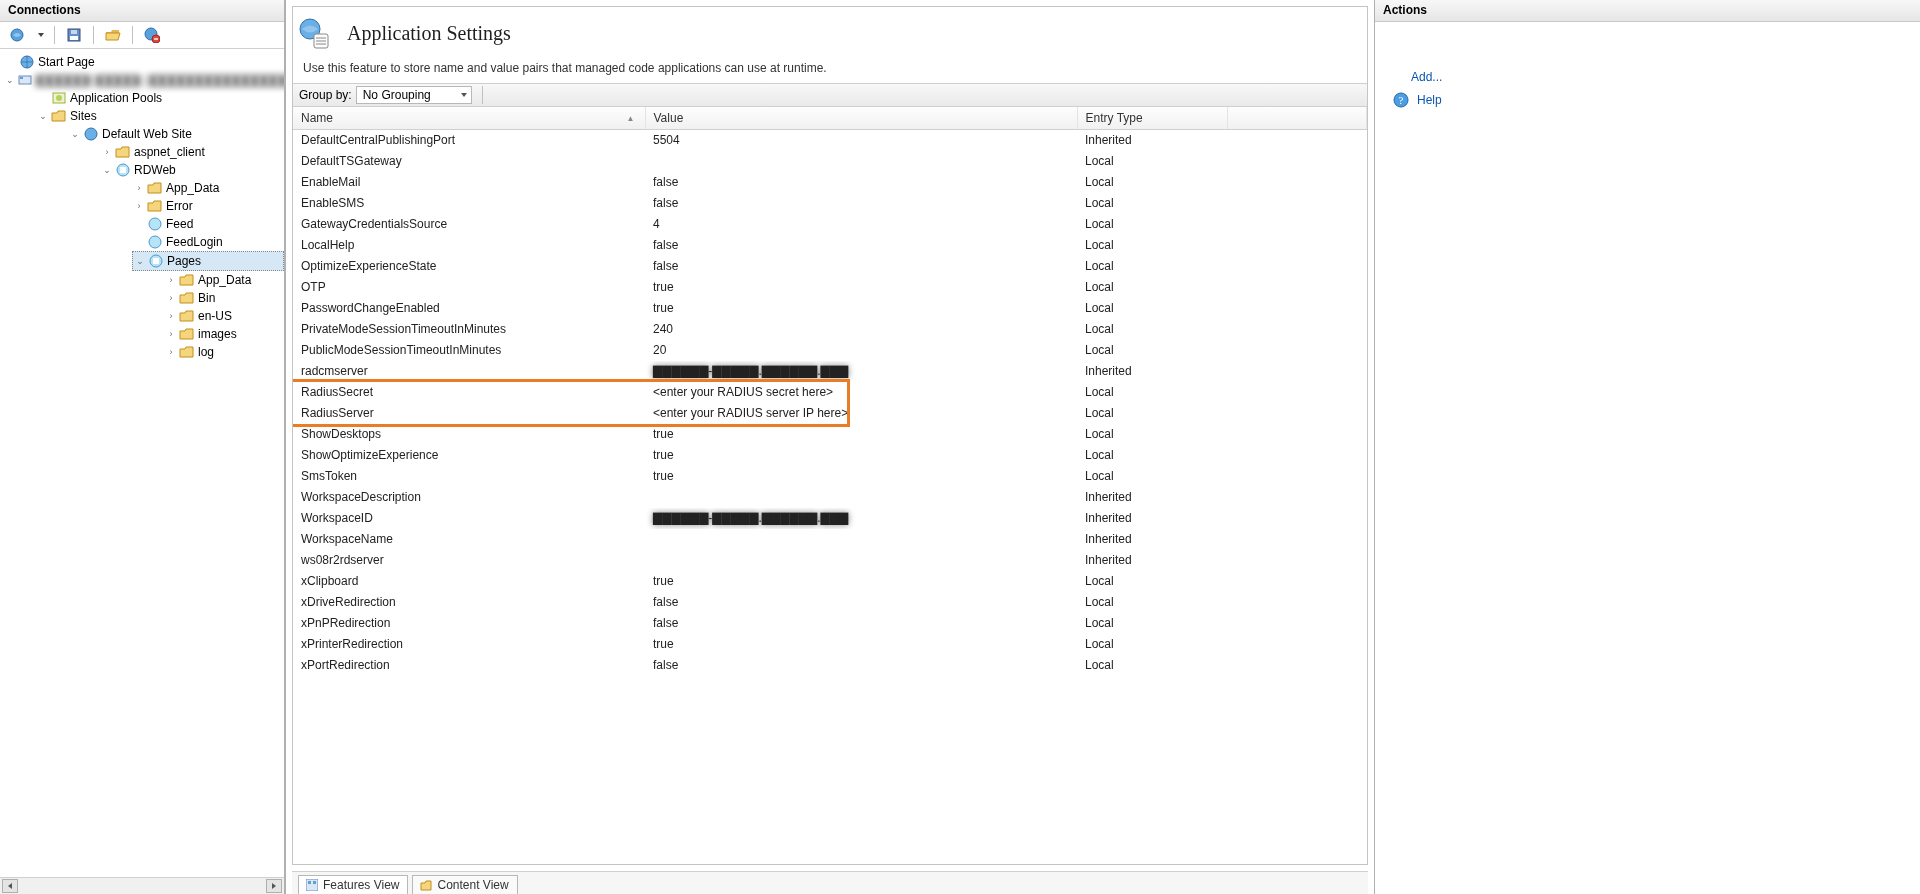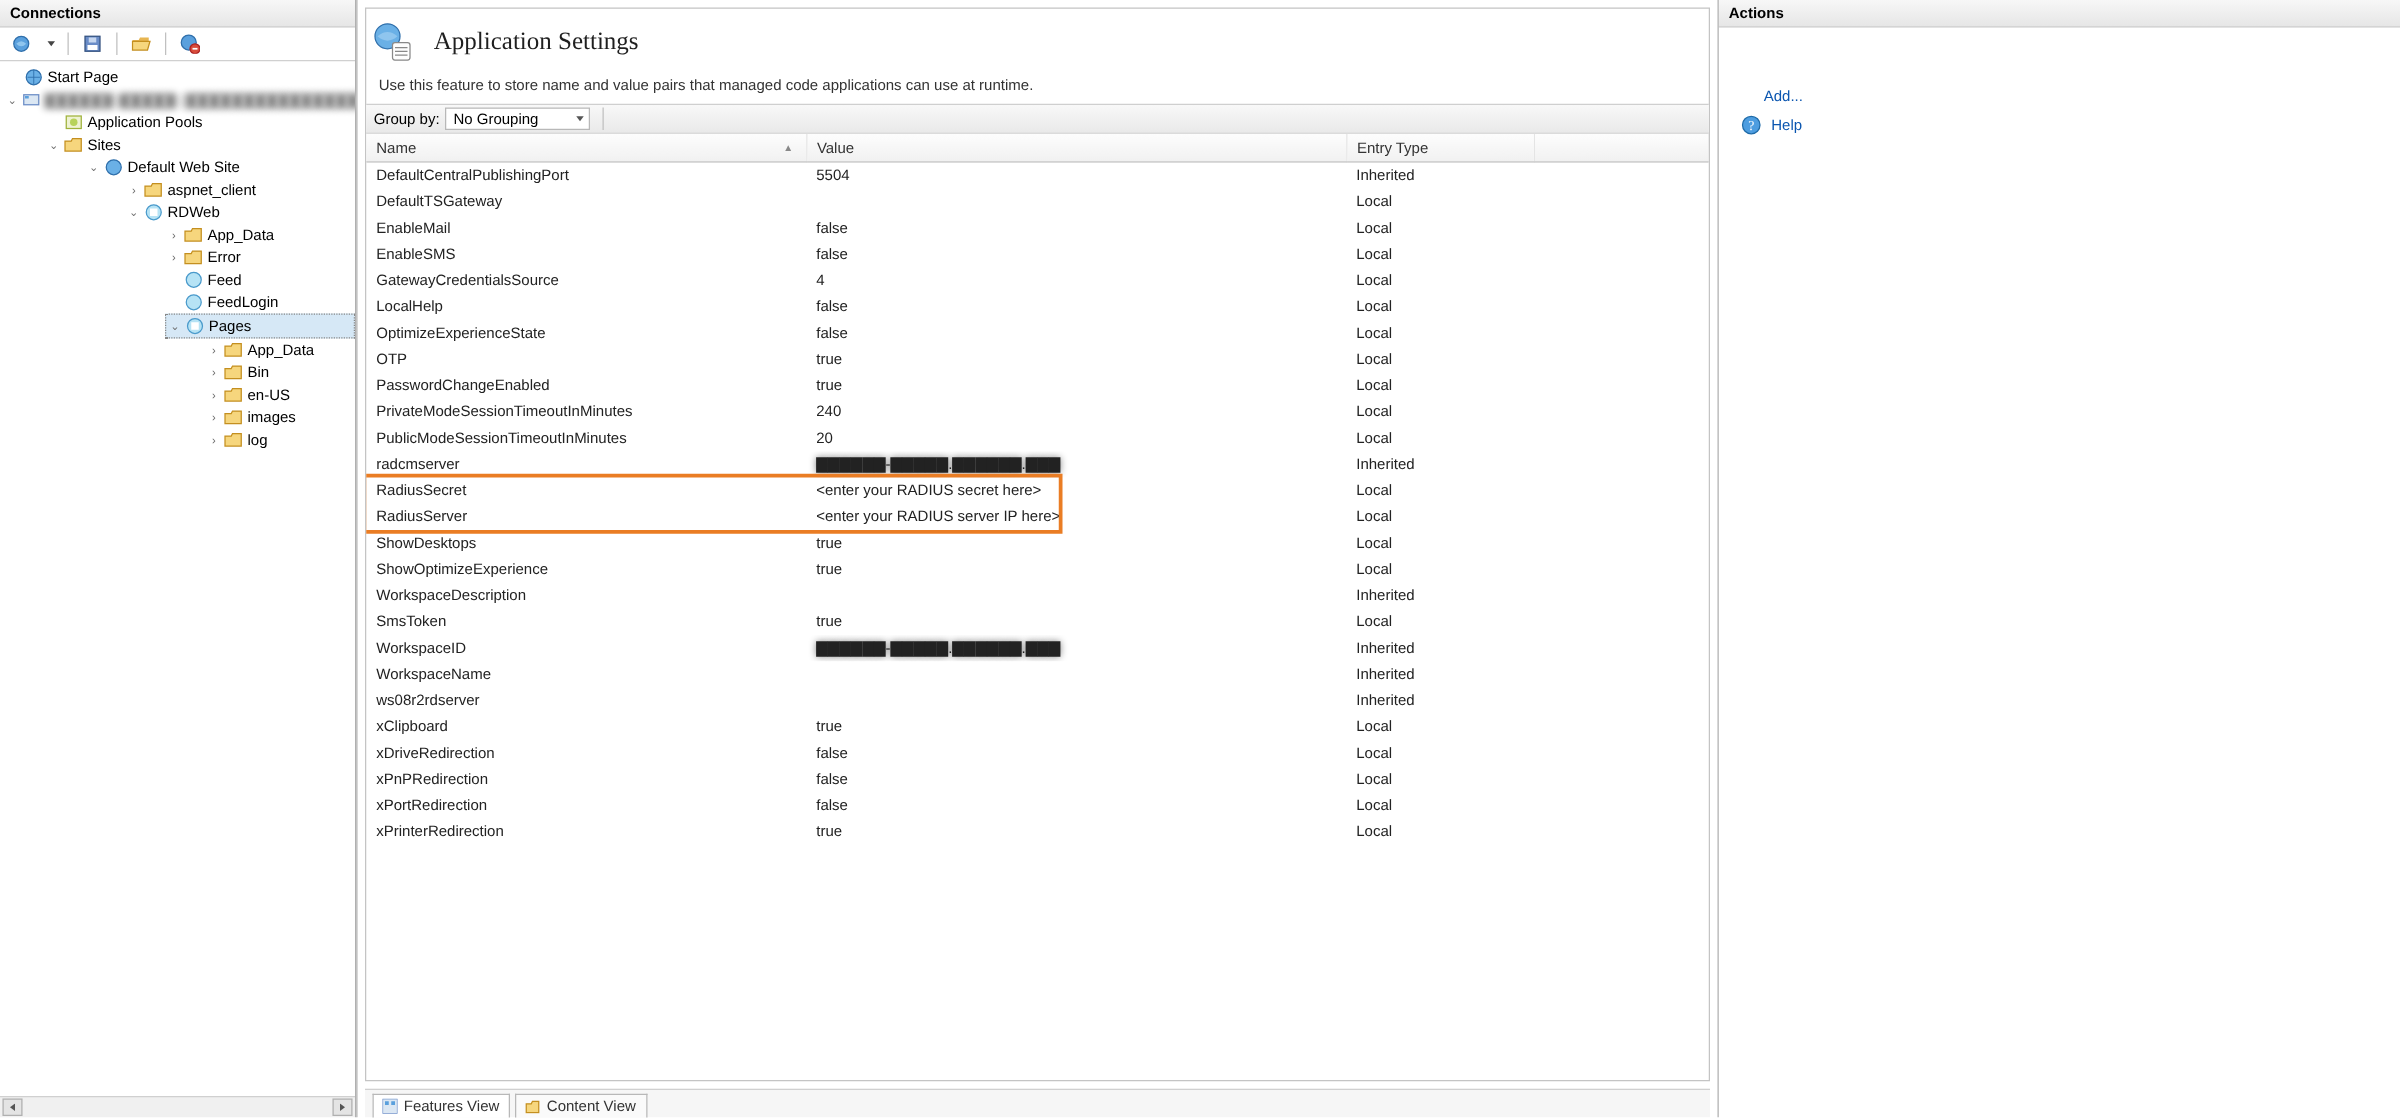--- a/index.html
+++ b/index.html
@@ -662,29 +662,29 @@
                   <td>Local</td>
                   <td></td>
                 </tr>
                 <tr>
                   <td>ShowOptimizeExperience</td>
                   <td>true</td>
                   <td>Local</td>
                   <td></td>
                 </tr>
                 <tr>
-                  <td>WorkspaceDescription</td>
-                  <td></td>
-                  <td>Inherited</td>
-                  <td></td>
-                </tr>
-                <tr>
                   <td>SmsToken</td>
                   <td>true</td>
                   <td>Local</td>
+                  <td></td>
+                </tr>
+                <tr>
+                  <td>WorkspaceDescription</td>
+                  <td></td>
+                  <td>Inherited</td>
                   <td></td>
                 </tr>
                 <tr>
                   <td>WorkspaceID</td>
                   <td class="blurred">▇▇▇▇▇▇-▇▇▇▇▇.▇▇▇▇▇▇.▇▇▇</td>
                   <td>Inherited</td>
                   <td></td>
                 </tr>
                 <tr>
                   <td>WorkspaceName</td>
@@ -710,28 +710,28 @@
                   <td>Local</td>
                   <td></td>
                 </tr>
                 <tr>
                   <td>xPnPRedirection</td>
                   <td>false</td>
                   <td>Local</td>
                   <td></td>
                 </tr>
                 <tr>
+                  <td>xPrinterRedirection</td>
+                  <td>true</td>
+                  <td>Local</td>
+                  <td></td>
+                </tr>
+                <tr>
                   <td>xPortRedirection</td>
                   <td>false</td>
-                  <td>Local</td>
-                  <td></td>
-                </tr>
-                <tr>
-                  <td>xPrinterRedirection</td>
-                  <td>true</td>
                   <td>Local</td>
                   <td></td>
                 </tr>
               </tbody>
           </table>
           <div id="highlight" class="highlight-box" style="left: -3px; top: 272px; width: 560px; height: 48px;"></div>
         </div>
 
       </div>
 

